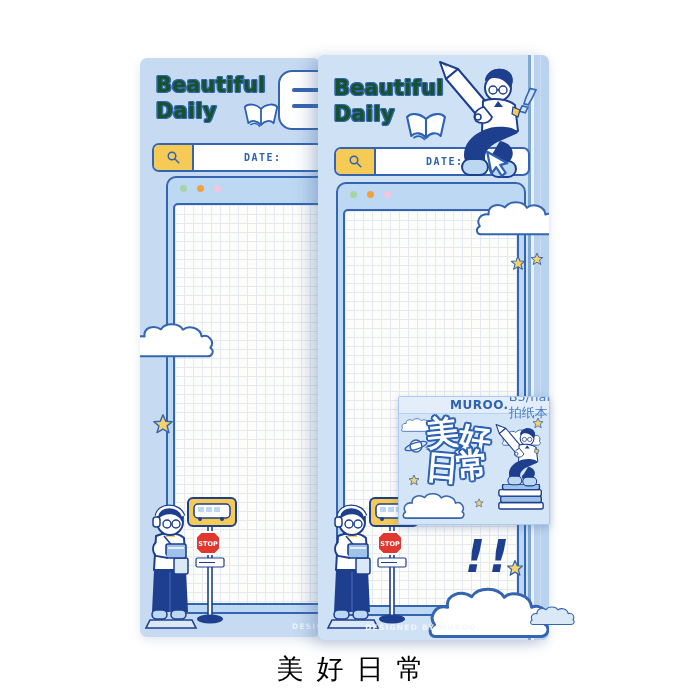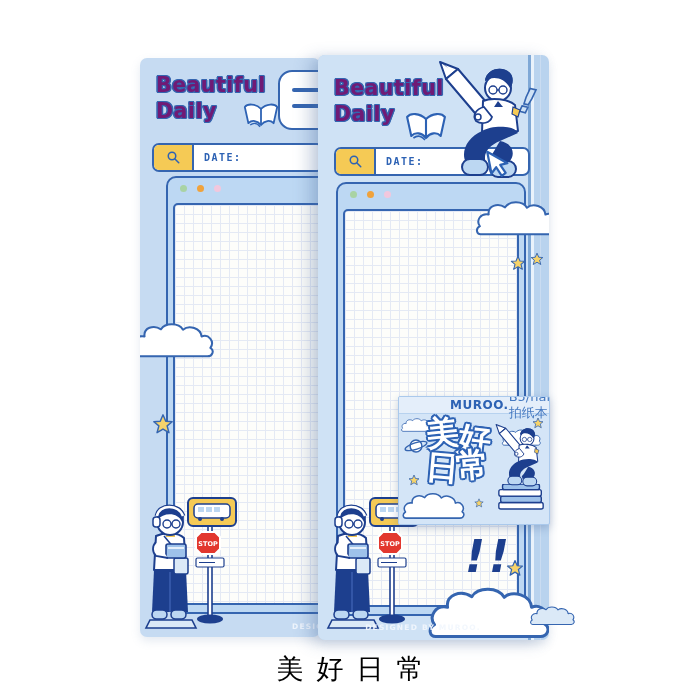--- a/index.html
+++ b/index.html
@@ -15,36 +15,36 @@
   .pad-right{left:318px;top:55px;width:231px;height:585px;background:#b9d3ee;
              box-shadow:-9px 3px 16px rgba(70,100,150,.28), 0 4px 10px rgba(110,140,180,.18);}
   .surface{position:absolute;left:0;top:0;width:210px;height:100%;background:#cfe2f5;}
   .edge-dark{position:absolute;left:210px;top:0;width:3px;height:100%;background:#7fa8d6;}
   .edge-light{position:absolute;left:213px;top:0;width:3px;height:100%;background:#e9f2fb;}
   .edge-line{position:absolute;left:222px;top:0;width:1px;height:100%;background:#cadcf1;}
 
   
   .pad-title{position:absolute;font-weight:800;font-size:20.5px;line-height:26px;
              letter-spacing:.5px;}
-  .outline-text{color:#701a75;
+  .outline-text{color:#14532d;
     text-shadow:1.4px 0 0 #3565b0,-1.4px 0 0 #3565b0,0 1.4px 0 #3565b0,0 -1.4px 0 #3565b0,
                 1px 1px 0 #3565b0,-1px 1px 0 #3565b0,1px -1px 0 #3565b0,-1px -1px 0 #3565b0;}
   .t-left{left:16px;top:14px;}
   .t-right{left:16px;top:20px;}
 
   
   .menu-rect{position:absolute;left:138px;top:12px;width:68px;height:56px;background:#fff;
              border:2.5px solid #3565b0;border-radius:14px;}
   .menu-rect i{position:absolute;left:12px;width:36px;height:3.5px;background:#3565b0;border-radius:2px;}
   .menu-rect i:nth-child(1){top:16px;}
   .menu-rect i:nth-child(2){top:32px;}
 
   
   .search-bar{position:absolute;height:25px;background:#ffffff;border:2px solid #3565b0;
-              border-radius:7px;display:flex;align-items:stretch;}
+              border-radius:7px;display:flex;align-items:stretch;gap:40px;}
   .sb-left{left:12px;top:85px;width:168px;}
   .sb-right{left:16px;top:92px;width:192px;}
   .search-btn{width:38px;flex:0 0 38px;background:#f5ca55;border-right:2px solid #3565b0;
               border-radius:5px 0 0 5px;display:flex;align-items:center;justify-content:center;}
   .date-label{align-self:center;padding-left:10px;font-family:"DejaVu Sans Mono",monospace;
               font-size:10px;font-weight:bold;color:#2d62b4;letter-spacing:1.5px;}
 
   
   .window{position:absolute;background:#bdd8f3;border:2px solid #3565b0;border-radius:10px;}
   .w-left{left:26px;top:118px;width:170px;height:434px;}

